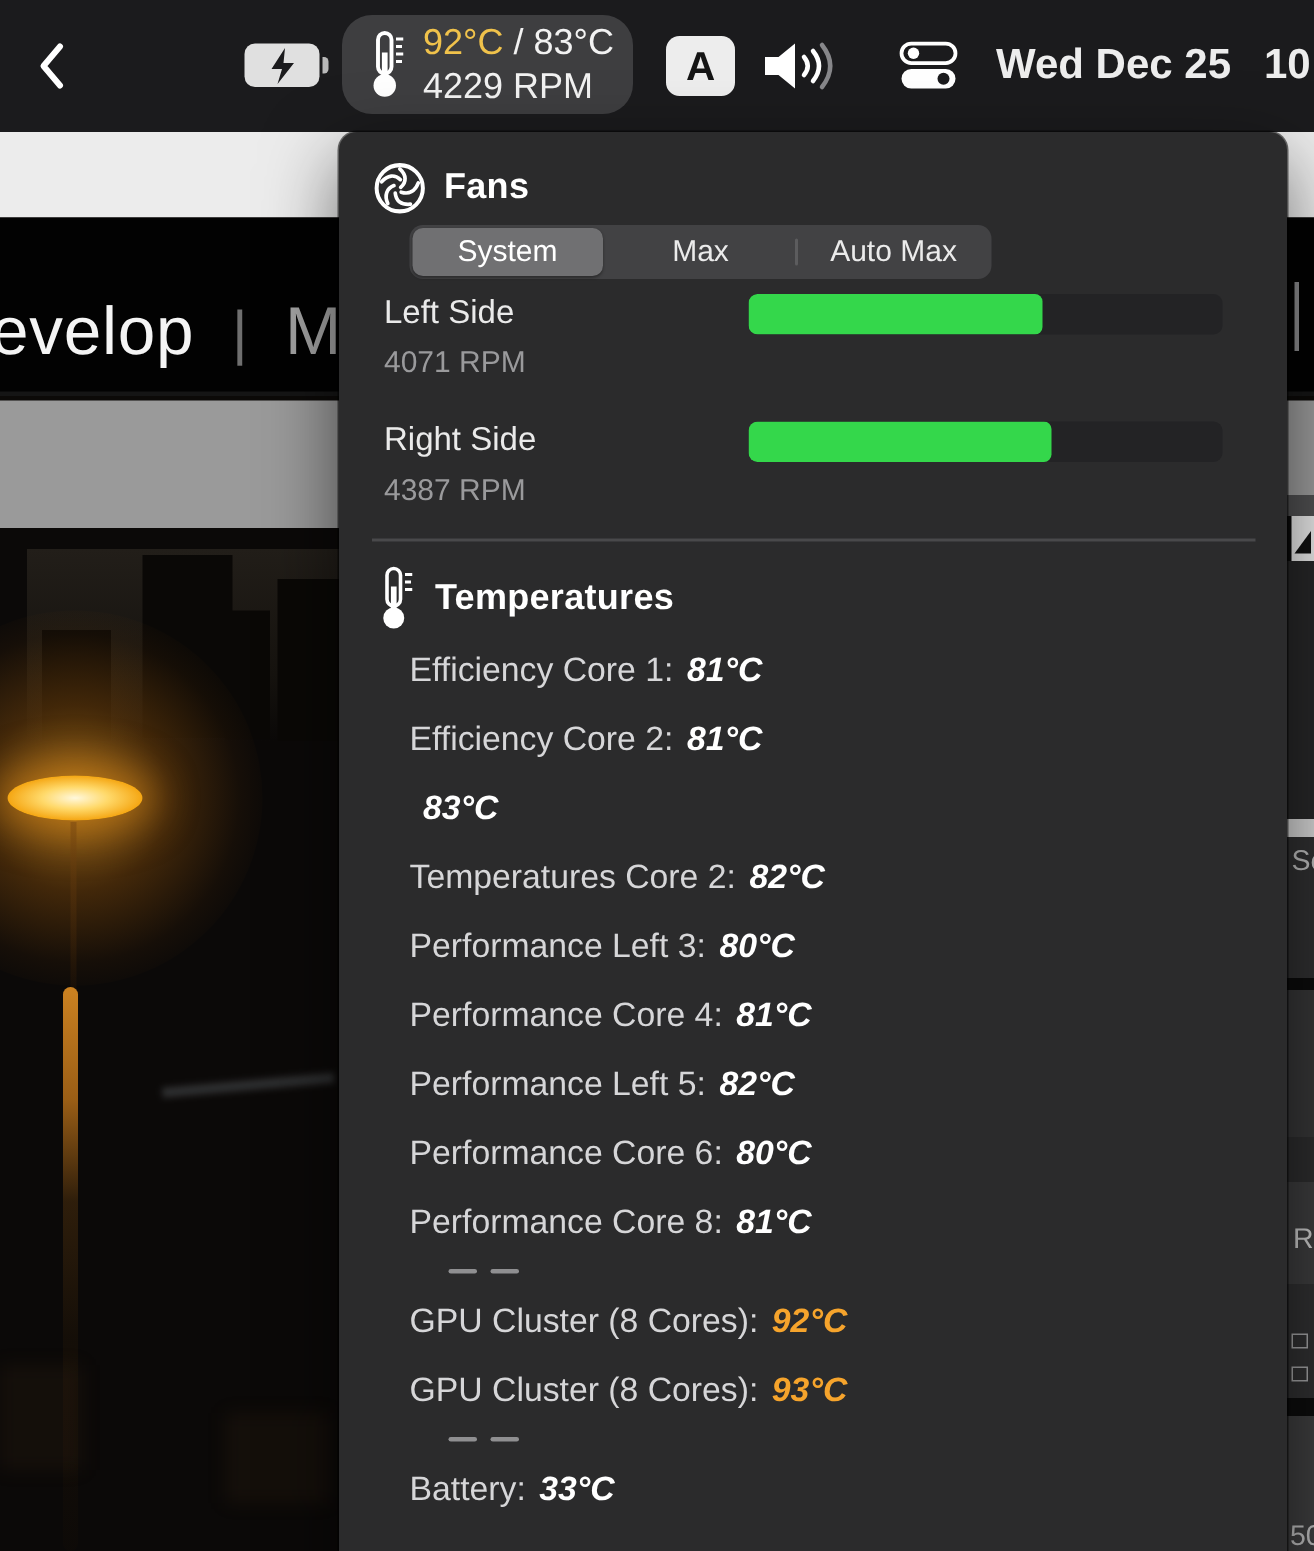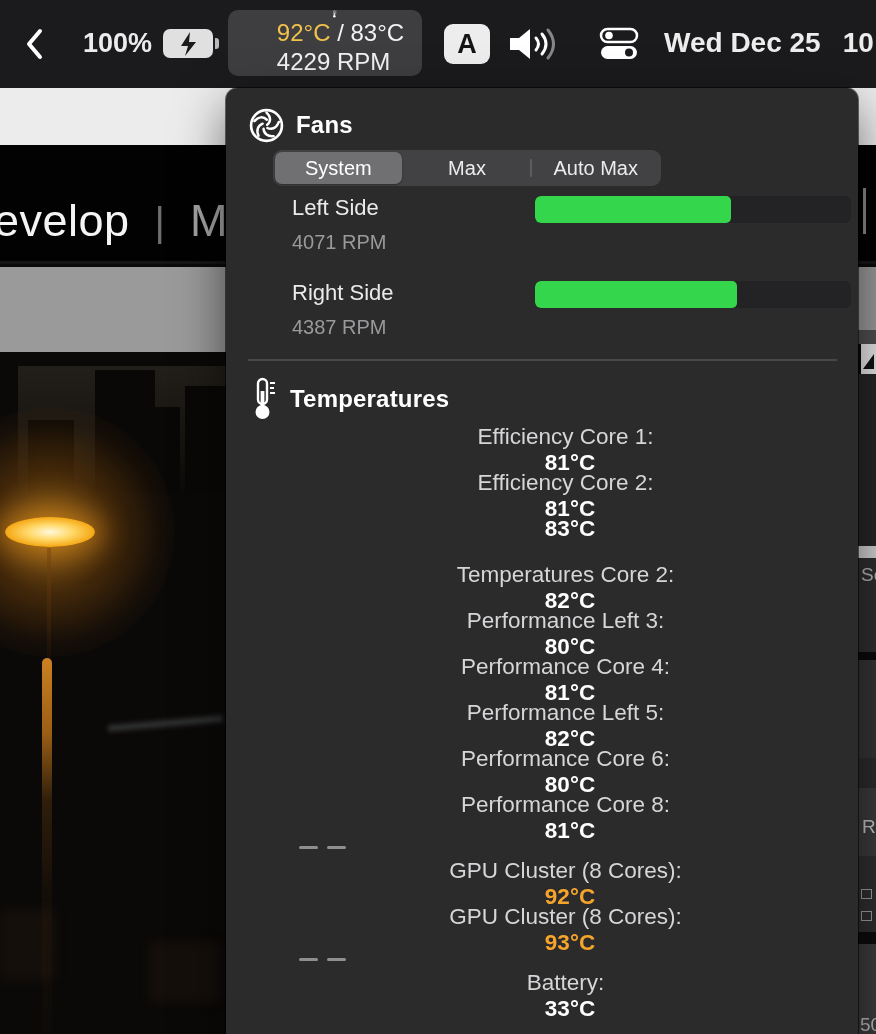--- a/index.html
+++ b/index.html
@@ -46,22 +46,22 @@
 
   
   .menubar{top:0;left:0;width:876px;height:88px;background:#1b1b1d;}
   .mb-chevron{left:24px;top:27px;}
   .mb-pct{left:78px;top:0;width:74px;height:86px;line-height:86px;text-align:right;
           font-size:27px;font-weight:600;color:#ececec;}
   .mb-batt{left:163px;top:29px;width:50px;height:29px;background:#e0e0e0;border-radius:7px;
            display:flex;align-items:center;justify-content:center;}
   .mb-batt::after{content:"";position:absolute;right:-6px;top:9px;width:4px;height:11px;
            background:#b9b9b9;border-radius:0 3px 3px 0;}
-  .mb-sensor{left:228px;top:10px;width:194px;height:66px;background:#3e3e40;border-radius:10px;
-           display:flex;align-items:center;padding-left:18px;box-sizing:border-box;flex-direction:column;}
+  .mb-sensor{left:228px;top:10px;width:194px;height:66px;background:#3e3e40;border-radius:20px;
+           display:flex;align-items:center;padding-left:18px;box-sizing:border-box;}
   .sensor-text{margin-left:13px;font-size:24px;line-height:29px;color:#f2f2f2;font-weight:500;white-space:nowrap;}
   .gold{color:var(--gold);}
   .mb-abc{left:444px;top:24px;width:46px;height:40px;background:#ededed;border-radius:9px;
           color:#151515;font-weight:bold;font-size:27px;display:flex;align-items:center;justify-content:center;}
   .mb-vol{left:508px;top:26px;}
   .mb-cc{left:598px;top:27px;}
   .mb-clock{left:664px;top:0;height:86px;display:flex;align-items:center;font-size:28px;
           color:#ededed;font-weight:600;white-space:nowrap;}
   .mb-time{margin-left:22px;}
 
@@ -71,35 +71,35 @@
   .fans-header{display:flex;align-items:center;gap:11px;margin:16px 0 0 22px;height:42px;}
   .fans-title,.temps-title{font-size:24px;font-weight:bold;color:#fff;letter-spacing:.2px;}
   .segmented{position:relative;margin:4px 0 0 47px;width:388px;height:36px;background:#424244;
          border-radius:9px;display:flex;padding:2px;box-sizing:border-box;}
   .segment{flex:1;display:flex;align-items:center;justify-content:center;font-size:20px;
          color:#ebebeb;border-radius:7px;}
   .segment.selected{background:#707072;color:#fff;box-shadow:0 1px 2px rgba(0,0,0,.35);}
   .seg-divider{width:2px;height:18px;background:#5c5c5e;align-self:center;border-radius:1px;}
   .seg-divider.hidden{background:transparent;}
 
-  .fan-row{display:flex;margin-left:66px;gap:14px;}
+  .fan-row{display:flex;margin-left:30px;gap:14px;}
   .fan-row.first{margin-top:8px;}
   .fan-row.next{margin-top:24px;}
   .fan-left{width:229px;}
   .fan-name{font-size:22px;color:#eaeaea;font-weight:500;line-height:28px;}
   .fan-rpm{font-size:20px;color:#9a9a9c;margin-top:7px;line-height:26px;}
   .fan-bar{width:316px;height:27px;background:#232325;border-radius:6px;margin-top:2px;overflow:hidden;}
   .fan-fill{height:100%;background:var(--green);border-radius:5px;}
 
   .section-divider{margin:19px 0 0 22px;width:589px;height:1.5px;background:#49494b;}
   .temps-header{display:flex;align-items:center;gap:15px;margin:17px 0 0 28px;height:42px;}
   .temps-list{margin:4px 0 0 47px;}
-  .temp-row{height:46px;display:flex;align-items:center;font-size:22.5px;flex-direction:column;}
+  .temp-row{height:46px;display:flex;align-items:center;font-size:22.5px;}
   .temp-label{color:#d6d6d8;}
-  .temp-value{color:#fff;font-weight:bold;margin-left:9px;}
+  .temp-value{color:#fff;font-weight:bold;margin-left:9px;font-style:italic;}
   .temp-value.accent{color:var(--orange);}
   .temp-sep{height:20px;display:flex;align-items:center;gap:9px;padding-left:26px;}
   .temp-sep i{display:block;width:19px;height:2.5px;background:#8f8f91;border-radius:2px;}
 </style>
 </head>
 <body>
 
 <div class="screen">
 
   <div class="abs white-strip"></div>
@@ -152,21 +152,20 @@
     <div style="top:614px;height:90px;background:#3b3b3c;"></div>
     <div class="txt" style="top:684px;left:2px;">50</div>
   </div>
 
   <div class="abs menubar">
     <div class="abs mb-chevron">
       <svg width="20" height="34" viewBox="0 0 20 34">
         <path d="M16 4 L5 17 L16 30" fill="none" stroke="#fff" stroke-width="4" stroke-linecap="round" stroke-linejoin="round"></path>
       </svg>
     </div>
-    <div class="abs mb-pct">100%</div>
     <div class="abs mb-batt">
       <svg width="22" height="26" viewBox="0 0 22 26">
         <path d="M13 1 L4 15 h7 l-3 10 L19 11 h-7 z" fill="#1b1b1d"></path>
       </svg>
     </div>
 
     <div class="abs mb-sensor">
       <svg width="23" height="48" viewBox="0 0 23 48">
         <rect x="6" y="3" width="9" height="27" rx="4.5" fill="none" stroke="#fff" stroke-width="2.6"></rect>
         <rect x="8.6" y="16" width="3.8" height="17" fill="#fff"></rect>

